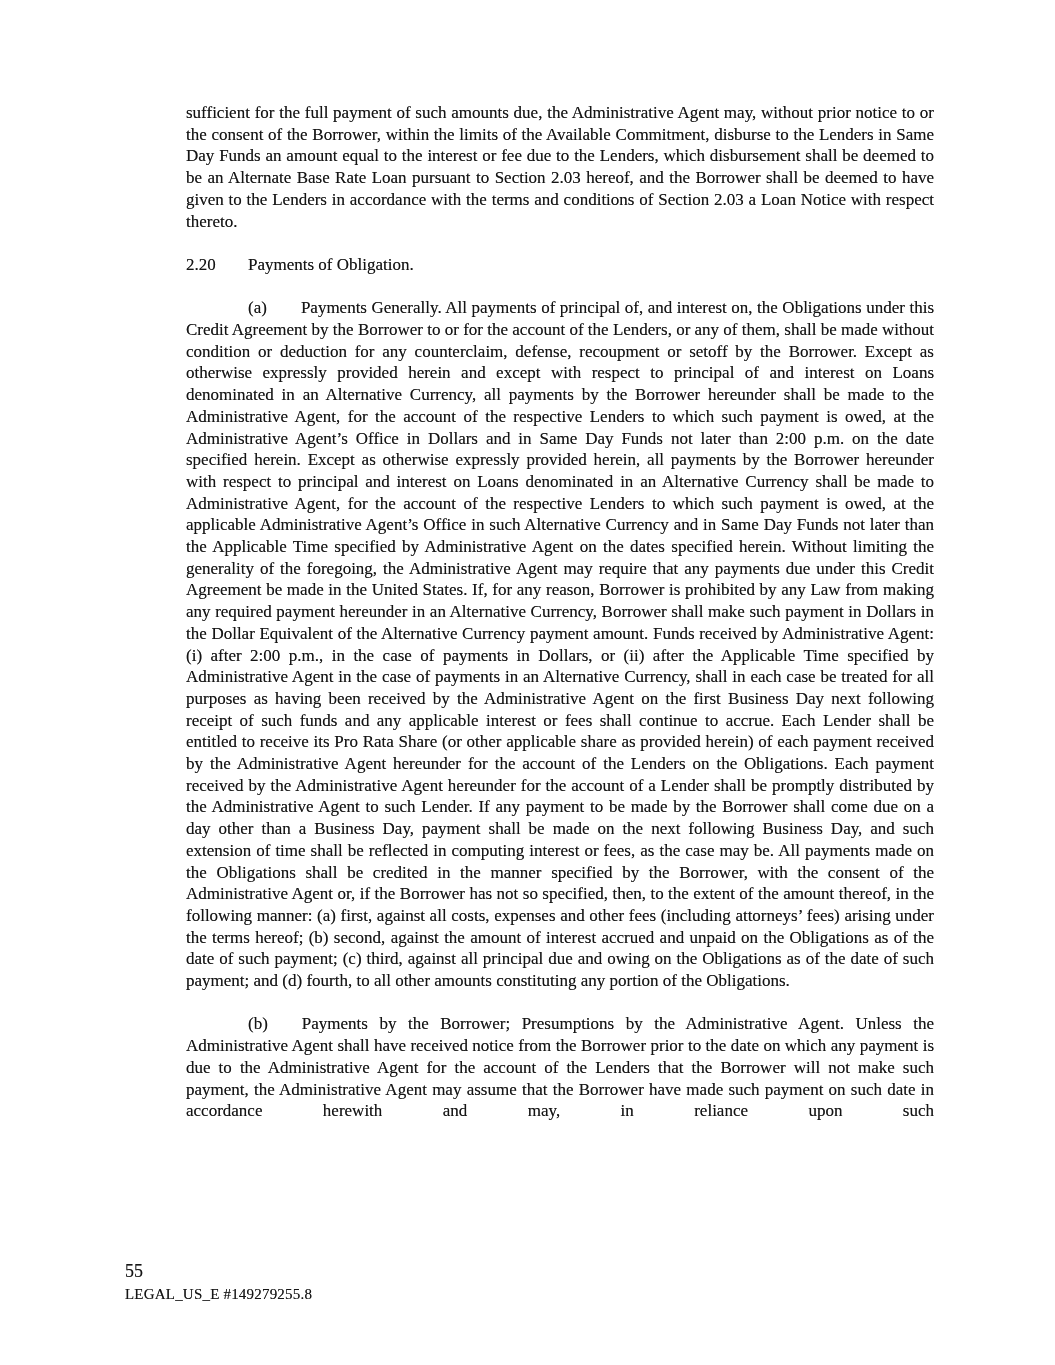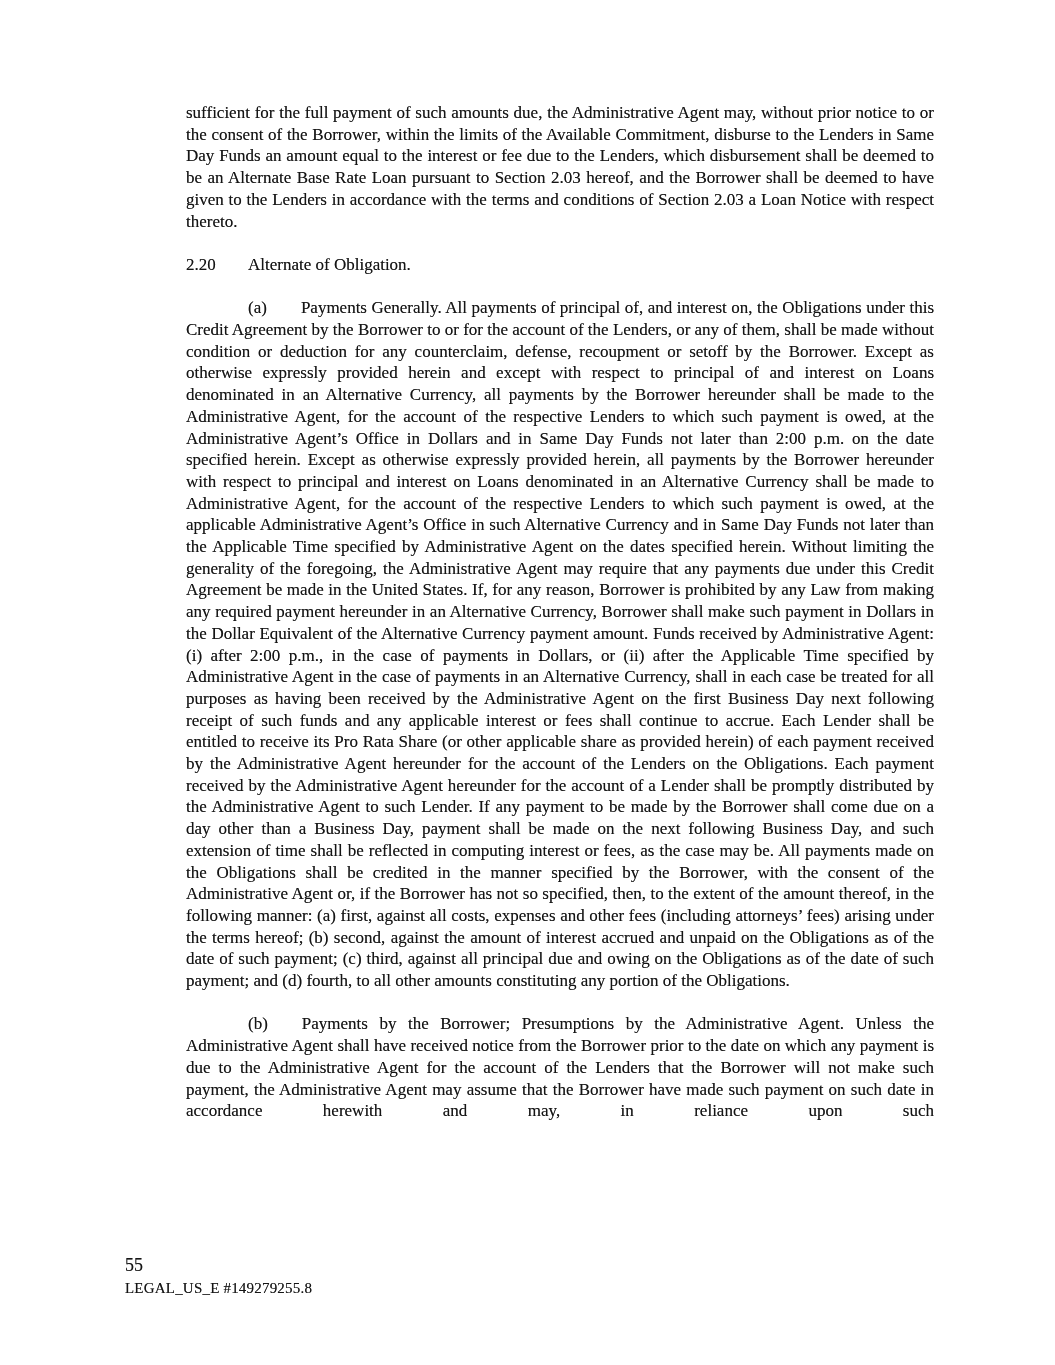--- a/index.html
+++ b/index.html
@@ -49,39 +49,40 @@
   }
   .footer {
     position: absolute;
     left: 125px;
     top: 1254px;
     text-shadow: 0 0 0.5px rgba(20,20,20,0.55);
   }
   .page-num {
     font-size: 18px;
     line-height: 23px;
+    margin-top: 6px;
   }
   .doc-id {
     font-size: 15px;
     line-height: 19px;
     margin-top: 2px;
     letter-spacing: 0.2px;
   }
 </style>
 </head>
 <body>
 
 <div class="page">
 
   <div class="content">
 
     <p class="para">sufficient for the full payment of such amounts due, the Administrative Agent may, without prior notice to or the consent of the Borrower, within the limits of the Available Commitment, disburse to the Lenders in Same Day Funds an amount equal to the interest or fee due to the Lenders, which disbursement shall be deemed to be an Alternate Base Rate Loan pursuant to Section 2.03 hereof, and the Borrower shall be deemed to have given to the Lenders in accordance with the terms and conditions of Section 2.03 a Loan Notice with respect thereto.</p>
 
     <div class="heading">
-      <span class="sec-num">2.20</span><span class="sec-title">Alternate of Obligation.</span>
+      <span class="sec-num">2.20</span><span class="sec-title">Payments of Obligation.</span>
     </div>
 
     <p class="para sub">
       <span>(a)</span><span class="tab-gap"></span><span>Payments Generally.</span>
       <span>All payments of principal of, and interest on, the Obligations under this Credit Agreement by the Borrower to or for the account of the Lenders, or any of them, shall be made without condition or deduction for any counterclaim, defense, recoupment or setoff by the Borrower.  Except as otherwise expressly provided herein and except with respect to principal of and interest on Loans denominated in an Alternative Currency, all payments by the Borrower hereunder shall be made to the Administrative Agent, for the account of the respective Lenders to which such payment is owed, at the Administrative Agent’s Office in Dollars and in Same Day Funds not later than 2:00 p.m. on the date specified herein.  Except as otherwise expressly provided herein, all payments by the Borrower hereunder with respect to principal and interest on Loans denominated in an Alternative Currency shall be made to Administrative Agent, for the account of the respective Lenders to which such payment is owed, at the applicable Administrative Agent’s Office in such Alternative Currency and in Same Day Funds not later than the Applicable Time specified by Administrative Agent on the dates specified herein.  Without limiting the generality of the foregoing, the Administrative Agent may require that any payments due under this Credit Agreement be made in the United States.  If, for any reason, Borrower is prohibited by any Law from making any required payment hereunder in an Alternative Currency, Borrower shall make such payment in Dollars in the Dollar Equivalent of the Alternative Currency payment amount.  Funds received by Administrative Agent: (i) after 2:00 p.m., in the case of payments in Dollars, or (ii) after the Applicable Time specified by Administrative Agent in the case of payments in an Alternative Currency, shall in each case be treated for all purposes as having been received by the Administrative Agent on the first Business Day next following receipt of such funds and any applicable interest or fees shall continue to accrue.  Each Lender shall be entitled to receive its Pro Rata Share (or other applicable share as provided herein) of each payment received by the Administrative Agent hereunder for the account of the Lenders on the Obligations.  Each payment received by the Administrative Agent hereunder for the account of a Lender shall be promptly distributed by the Administrative Agent to such Lender.  If any payment to be made by the Borrower shall come due on a day other than a Business Day, payment shall be made on the next following Business Day, and such extension of time shall be reflected in computing interest or fees, as the case may be.  All payments made on the Obligations shall be credited in the manner specified by the Borrower, with the consent of the Administrative Agent or, if the Borrower has not so specified, then, to the extent of the amount thereof, in the following manner: (a) first, against all costs, expenses and other fees (including attorneys’ fees) arising under the terms hereof; (b) second, against the amount of interest accrued and unpaid on the Obligations as of the date of such payment; (c) third, against all principal due and owing on the Obligations as of the date of such payment; and (d) fourth, to all other amounts constituting any portion of the Obligations.</span>
     </p>
 
     <p class="para sub flow-continues">
       <span>(b)</span><span class="tab-gap"></span><span>Payments by the Borrower; Presumptions by the Administrative Agent.</span>
       <span>Unless the Administrative Agent shall have received notice from the Borrower prior to the date on which any payment is due to the Administrative Agent for the account of the Lenders that the Borrower will not make such payment, the Administrative Agent may assume that the Borrower have made such payment on such date in accordance herewith and may, in reliance upon such</span>

